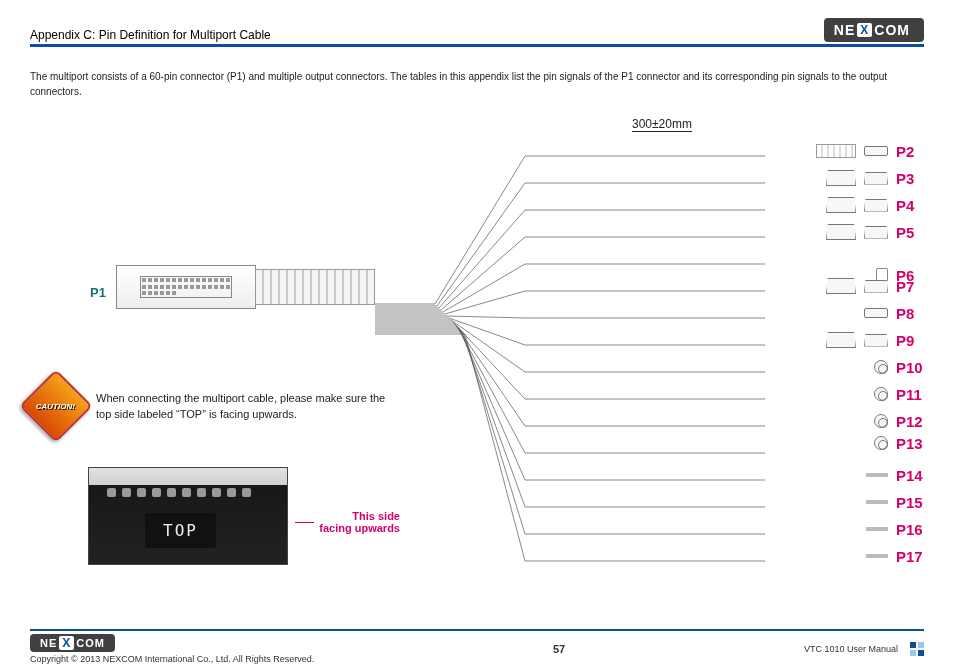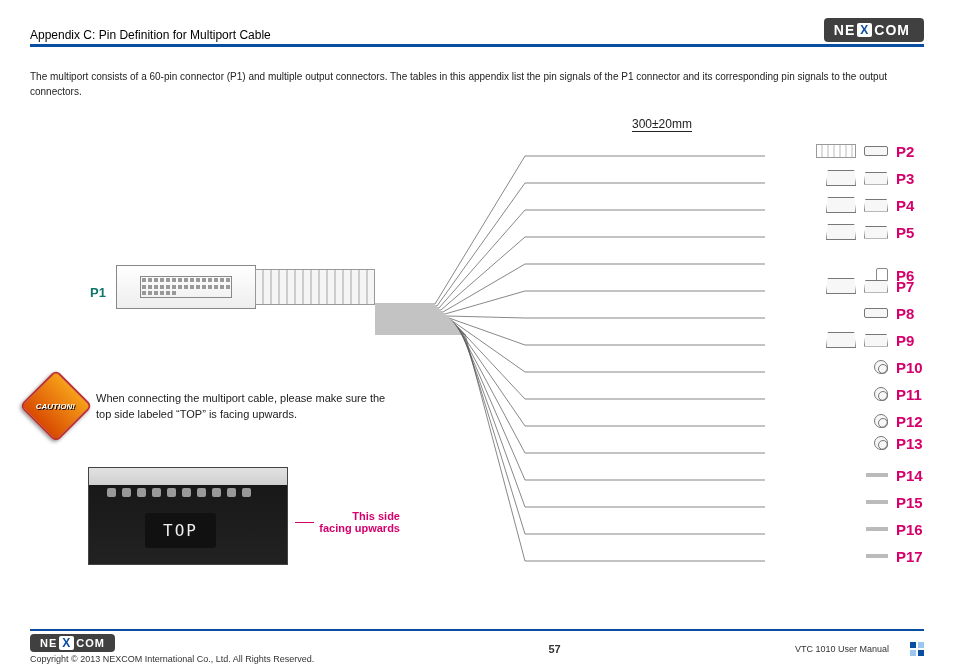--- a/index.html
+++ b/index.html
@@ -164,21 +164,21 @@
   .plabel { color:#d6006c; font-weight:700; font-size:15px; min-width:28px;}
 
   .footer {
     position:absolute; bottom: 8px; left:30px; right:30px;
     border-top: 2px solid #0a4ea2; padding-top:3px;
     display:flex; justify-content:space-between; align-items:center;
     font-size: 9px; color:#333;
   }
   .footer .logo-box { font-size:11px; padding:2px 10px;}
   .footer-center { font-weight:700; font-size:11px;}
-  .footer-right { display:flex; align-items:center; gap:21px;}
+  .footer-right { display:flex; align-items:center; gap:12px;}
   .foot-icon { width:14px; height:14px; }
   .foot-icon svg { width:14px; height:14px;}
 </style>
 </head>
 <body>
 
 <div class="page">
 
   <div class="top-row">
     <div class="top-left">Appendix C: Pin Definition for Multiport Cable</div>

